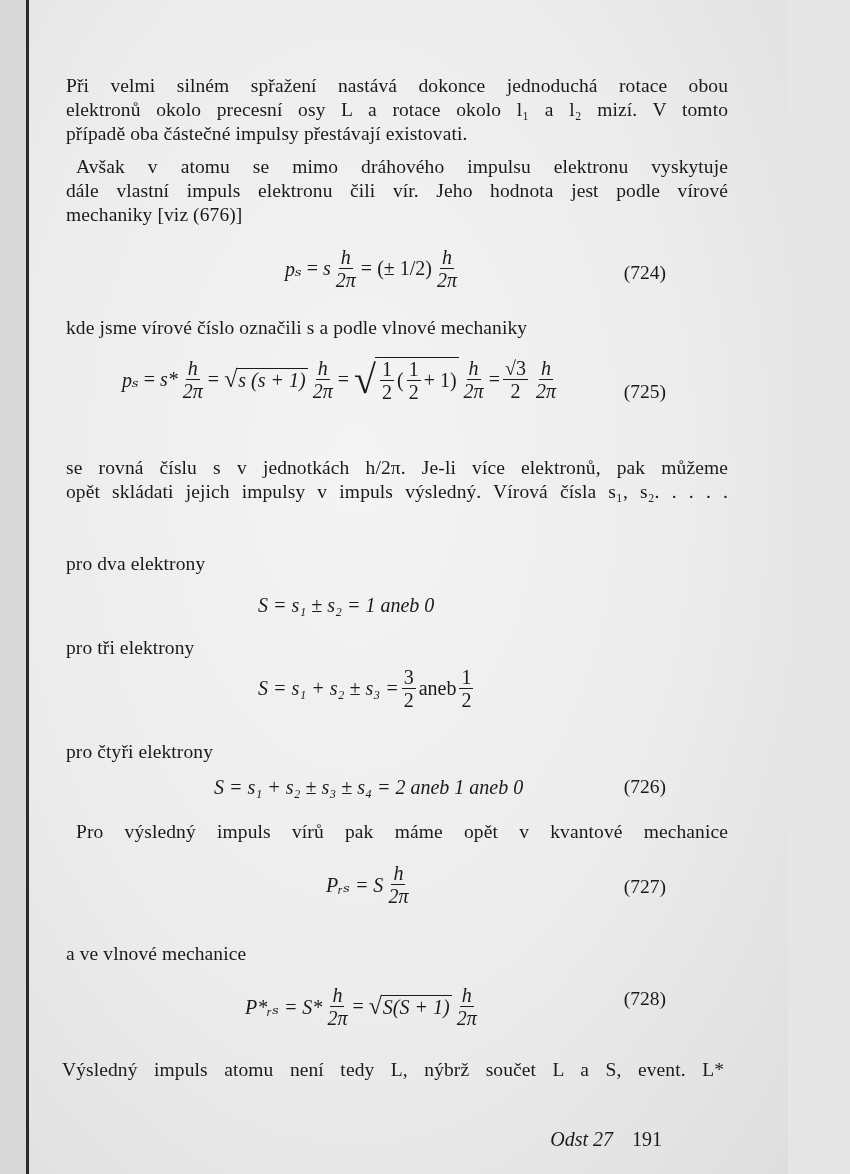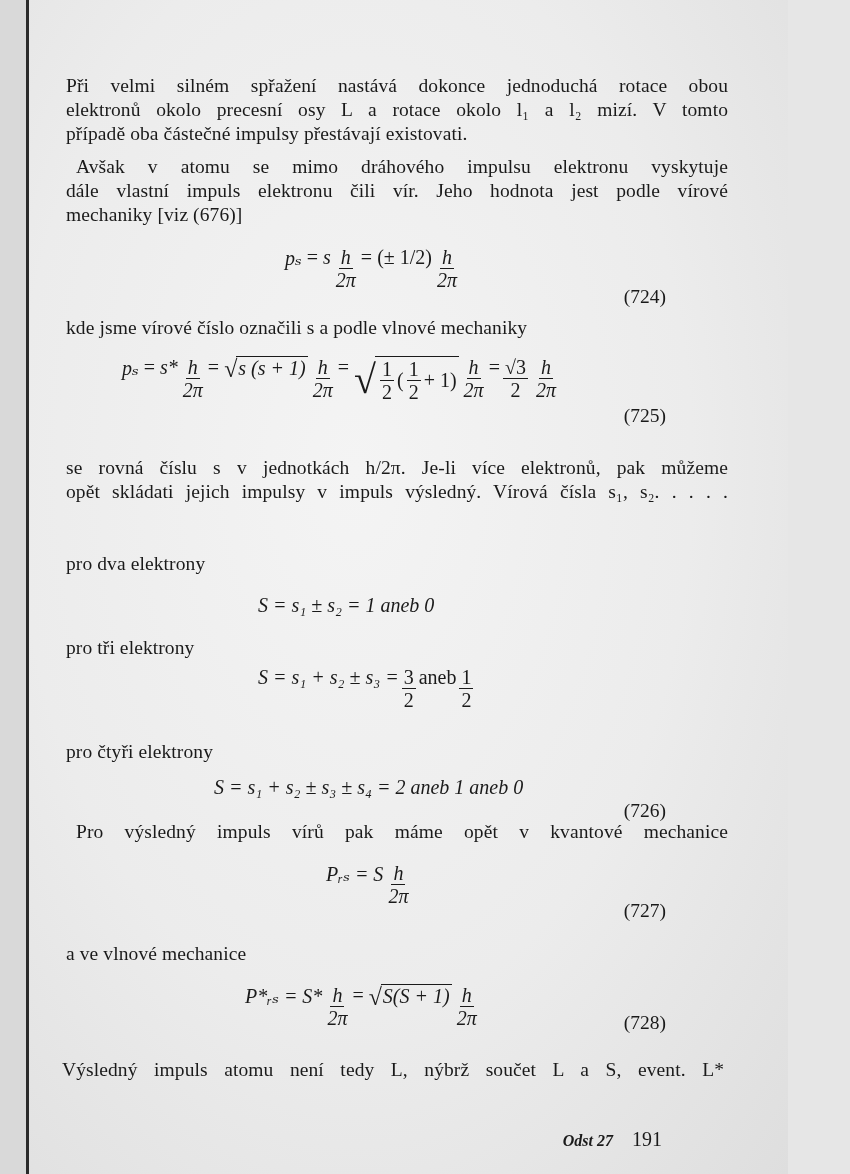--- a/index.html
+++ b/index.html
@@ -23,31 +23,31 @@
   }
   .line {
     position: absolute; left: 66px; width: 662px;
     font-size: 19.5px; line-height: 24px; white-space: nowrap;
     letter-spacing: 0.1px;
   }
   .justify { text-align: justify; text-align-last: justify; }
   .indent { left: 76px; width: 652px; }
   .eq {
     position: absolute; font-size: 20px; white-space: nowrap;
-    display: flex; 
+    display: flex; align-items: center;
   }
-  .eqnum { position: absolute; right: 122px; font-size: 19.5px; margin-top: 24px; }
+  .eqnum { position: absolute; right: 122px; font-size: 19.5px; }
   i { font-style: italic; }
   .frac { display: inline-flex; flex-direction: column; align-items: center; vertical-align: middle; margin: 0 3px; }
   .frac .n { border-bottom: 1.4px solid #1a1a1a; padding: 0 2px; line-height: 22px; }
   .frac .d { line-height: 22px; padding: 0 2px; }
   .sqrt { border-top: 1.4px solid #1a1a1a; padding: 0 2px; margin-left: 1px; }
   .rad { font-size: 24px; margin-right: -2px; }
   .footer { position: absolute; top: 1128px; right: 126px; font-size: 20px; }
-  .footer .sec { font-style: italic; font-size: 16px; margin-right: 14px; font-weight: bold; }
+  .footer .sec { font-style: italic; font-size: 20px; margin-right: 14px; font-weight: normal; }
 </style>
 </head>
 <body>
 
 <div class="page">
   <div class="leftedge"></div>
   <div class="spine"></div>
 
   <div class="line justify" style="top:74px">Při velmi silném spřažení nastává dokonce jednoduchá rotace obou</div>
   <div class="line justify" style="top:98px">elektronů okolo precesní osy L a rotace okolo l₁ a l₂ mizí. V tomto</div>

